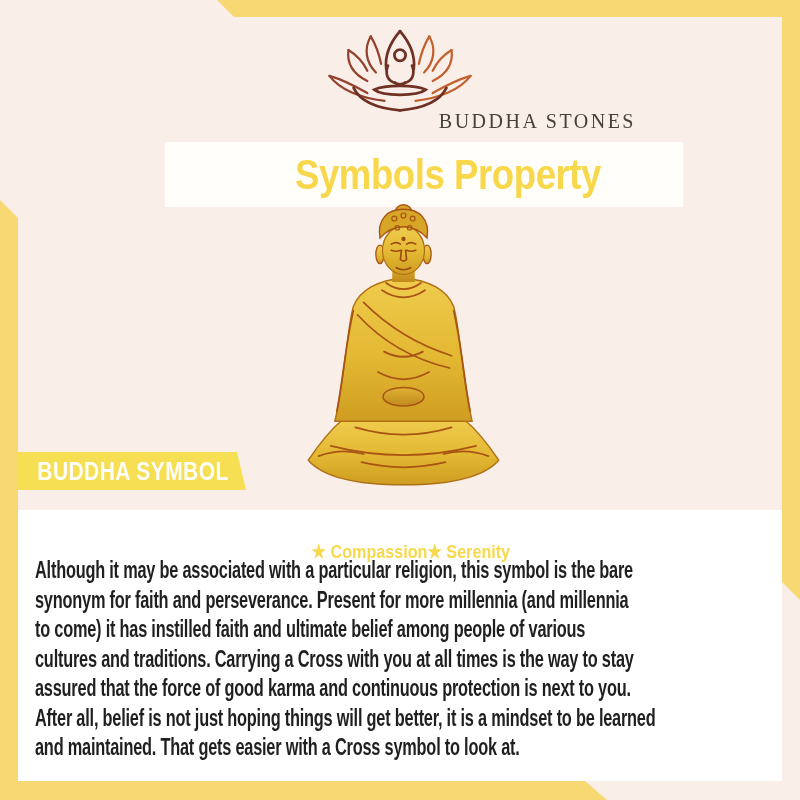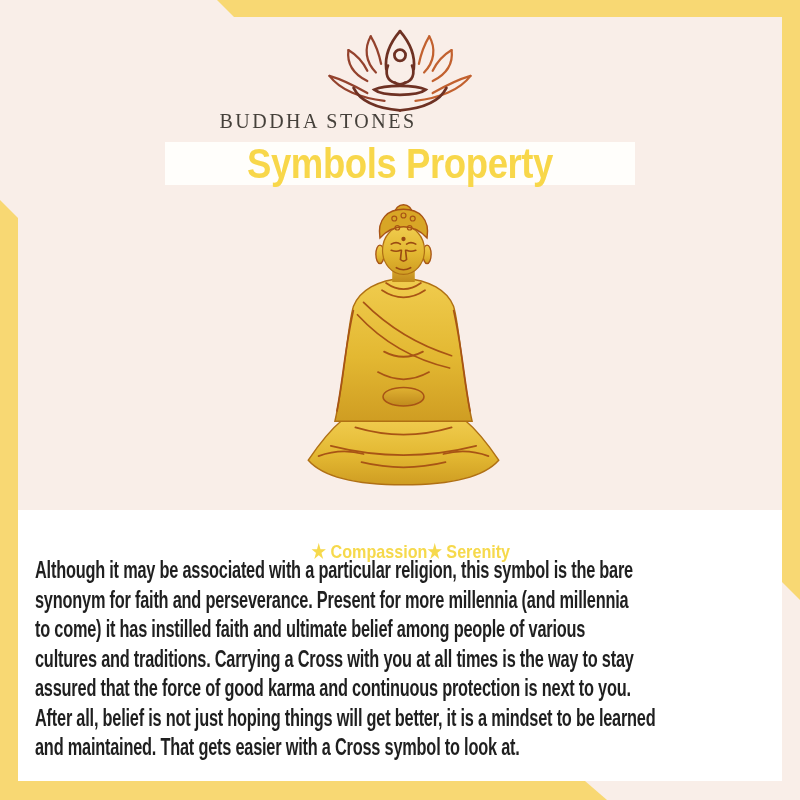--- a/index.html
+++ b/index.html
@@ -16,28 +16,28 @@
   .strip-right{left:782px;top:0;width:18px;height:800px;
     clip-path:polygon(0 0,18px 0,18px 600px,0 582px);}
   .strip-left{left:0;top:0;width:18px;height:800px;
     clip-path:polygon(0 200px,18px 218px,18px 800px,0 800px);}
   .strip-bottom{left:0;top:781px;width:800px;height:19px;
     clip-path:polygon(0 0,585px 0,607px 19px,0 19px);}
   
   .brand{position:absolute;left:0;top:0;width:800px;text-align:center;}
   .lotus{position:absolute;left:308px;top:26px;}
   .brand-name{
-    position:absolute;left:0;top:110px;width:636px;text-align:center;
+    position:absolute;left:0;top:110px;width:636px;text-align:right;
     font-family:"Liberation Serif",serif;font-size:20px;font-weight:400;
     letter-spacing:2.5px;color:#45403a;
   }
   
   .banner{
-    position:absolute;left:165px;top:142px;width:470px;height:43px;
-    background:#fffefb;display:flex;align-items:center;justify-content:center;
+    position:absolute;left:165px;top:142px;width:470px;height:65px;
+    background:#fffefb;display:flex;align-items:center;justify-content:center;padding-left:48px;
   }
   .banner-text{
     font-size:43px;font-weight:700;color:#f8d74a;white-space:pre;
     transform:scaleX(.85);transform-origin:center center;letter-spacing:-.5px;
   }
   
   .buddha{position:absolute;left:296px;top:202px;}
   
   .tag{
     position:absolute;left:18px;top:452px;width:250px;height:38px;
@@ -175,20 +175,23 @@
       <path d="M58 220 Q 105 234 152 220"></path>
       <path d="M34 238 Q 105 256 176 238"></path>
       <path d="M64 254 Q 105 264 146 254"></path>
       <path d="M22 248 Q 44 240 66 246"></path>
       <path d="M144 246 Q 166 240 188 248"></path>
     </g>
 
     <ellipse cx="105" cy="190" rx="20" ry="9" fill="url(#goldDark)" stroke="#a85415" stroke-width="1.5"></ellipse>
   </svg>
 
+  <div class="tag">
+    <span class="tag-text">BUDDHA SYMBOL</span>
+  </div>
 
   <div class="section-heading">
     <span>★ Compassion★ Serenity</span>
   </div>
 
   <div class="paragraph">Although it may be associated with a particular religion, this symbol is the bare
 synonym for faith and perseverance. Present for more millennia (and millennia
 to come) it has instilled faith and ultimate belief among people of various
 cultures and traditions. Carrying a Cross with you at all times is the way to stay
 assured that the force of good karma and continuous protection is next to you.

